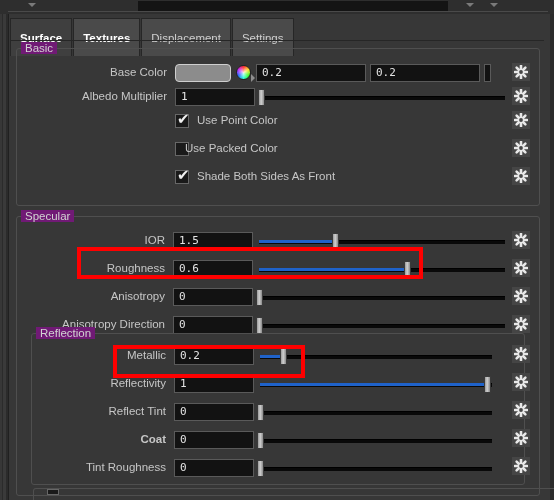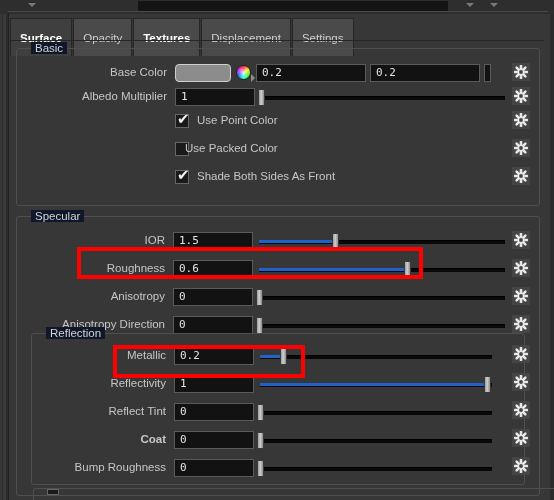--- a/index.html
+++ b/index.html
@@ -110,22 +110,22 @@
   }
 
   
   .group {
     position: absolute;
     border: 1px solid #4f4f4f;
     border-radius: 3px;
   }
   .group > .group-title {
     position: absolute;
-    top: -7px; left: 14px;
-    background: #0f172a;
+    top: -7px; left: 4px;
+    background: #701a75;
     padding: 0 4px;
     font-size: 11.5px;
     color: #d2d2d2;
   }
 
   
   .row {
     position: absolute;
     left: 0;
     height: 21px;
@@ -297,23 +297,20 @@
 
   <div class="scroll-rail">
     <div class="scroll-rail-inner"></div>
   </div>
   <div class="right-rail"></div>
 
   <div class="tabbar" id="tabbar">
       <div class="tab active">
         <span>Surface</span>
       </div>
-      <div class="tab">
-        <span>Opacity</span>
-      </div>
       <div class="tab bold">
         <span>Textures</span>
       </div>
       <div class="tab">
         <span>Displacement</span>
       </div>
       <div class="tab">
         <span>Settings</span>
       </div>
     </div>
@@ -438,21 +435,21 @@
           <div class="row" style="top: 96px;">
             <div class="row-label" style="left:0px; width:134px;font-weight:bold;">Coat</div>
             <div class="valuefield" style="left:142px; width:80px;">0</div>
             <div class="slider" style="left:228px; width:232px;">
               <div class="track"></div>
               <div class="fill" style="width:0.0px;"></div>
               <div class="handle" style="left:0.0px;"></div>
             </div>
           </div>
           <div class="row" style="top: 124px;">
-            <div class="row-label" style="left:0px; width:134px;">Bump Roughness</div>
+            <div class="row-label" style="left:0px; width:134px;">Tint Roughness</div>
             <div class="valuefield" style="left:142px; width:80px;">0</div>
             <div class="slider" style="left:228px; width:232px;">
               <div class="track"></div>
               <div class="fill" style="width:0.0px;"></div>
               <div class="handle" style="left:0.0px;"></div>
             </div>
           </div>
         </div>
     </div>
 

